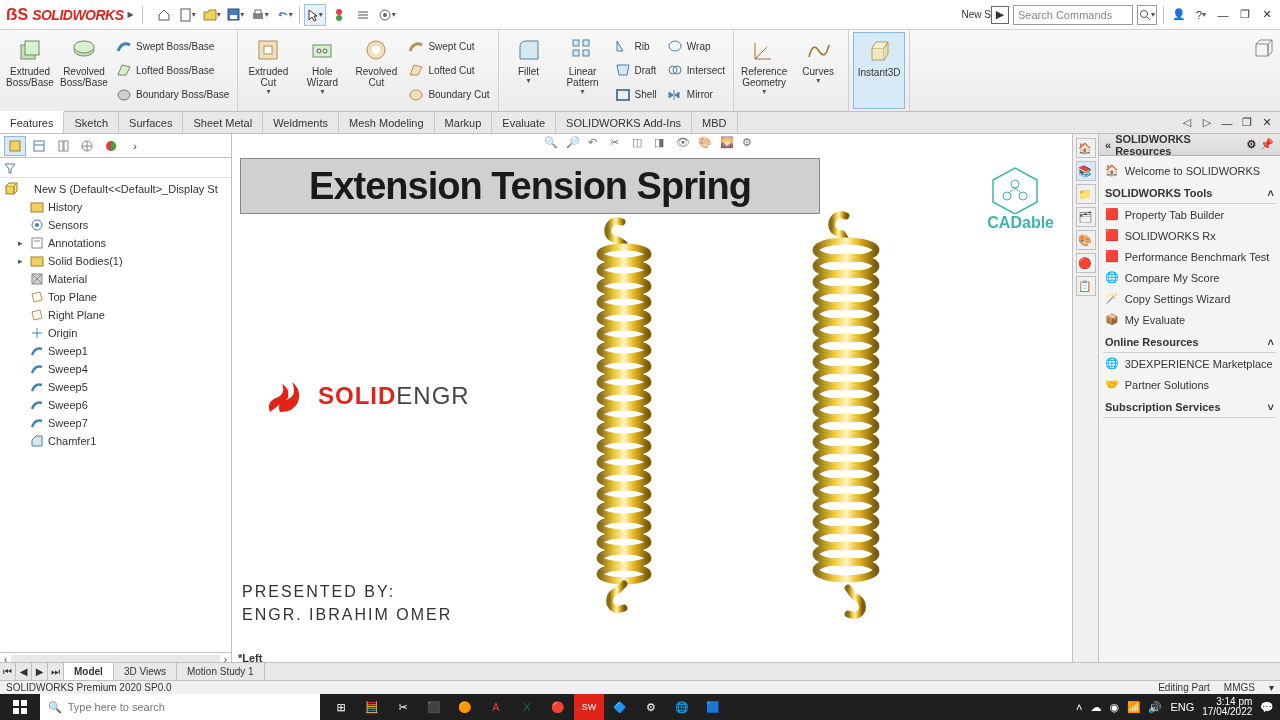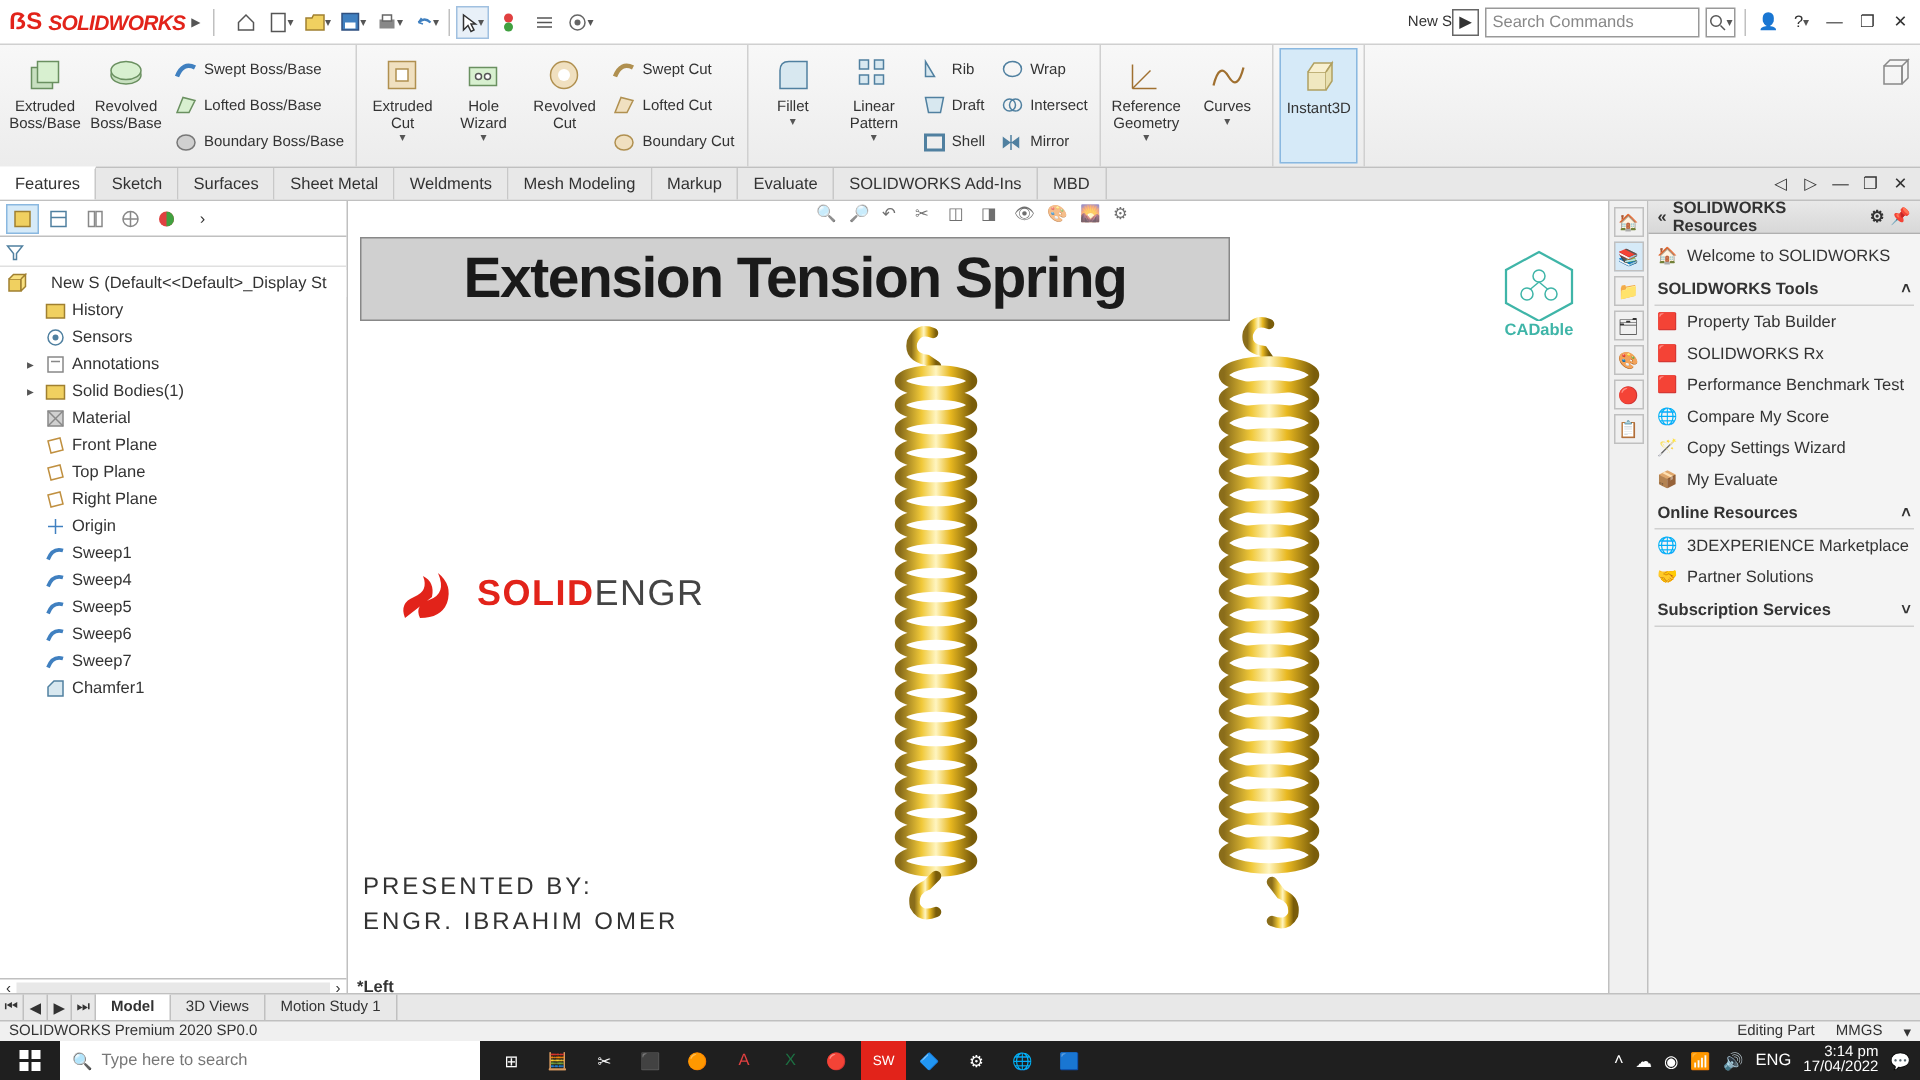--- a/index.html
+++ b/index.html
@@ -8,21 +8,21 @@
 
 .titlebar { height: 30px; background: #fff; display: flex; align-items: center; border-bottom: 1px solid #d0d0d0; }
 .logo-area { display: flex; align-items: center; padding: 0 6px; gap: 4px; }
 .sw-logo { color: #e2231a; font-weight: bold; font-size: 14px; font-style: italic; letter-spacing: -0.5px; }
 .sw-logo-ds { color: #e2231a; font-size: 16px; font-weight: bold; }
 .titlebar-icons { display: flex; gap: 2px; align-items: center; padding-left: 8px; }
 .tb-icon { width: 22px; height: 22px; display: flex; align-items: center; justify-content: center; border: 1px solid transparent; cursor: pointer; }
 .tb-sep { width: 1px; height: 18px; background: #c0c0c0; margin: 0 2px; }
 .titlebar-center { flex: 1; text-align: right; font-size: 10px; }
 .titlebar-right { display: flex; align-items: center; gap: 4px; padding-right: 4px; }
-.search-box { width: 143px; height: 20px; border: 1px solid #999; padding: 0 4px; font-size: 11px; color: #888; display: flex; align-items: center; background: #fff; }
+.search-box { width: 120px; height: 20px; border: 1px solid #999; padding: 0 4px; font-size: 11px; color: #888; display: flex; align-items: center; background: #fff; }
 .search-btn { width: 20px; height: 20px; border: 1px solid #999; display:flex;align-items:center;justify-content:center; }
 .win-btn { width: 18px; height: 18px; display:flex;align-items:center;justify-content:center; cursor:pointer; }
 
 
 .ribbon { height: 82px; background: linear-gradient(#f8f8f8,#ececec); border-bottom: 1px solid #c0c0c0; display: flex; }
 .r-group { border-right: 1px solid #d0d0d0; padding: 2px 4px; display: flex; gap: 2px; }
 .r-big { width: 52px; display: flex; flex-direction: column; align-items: center; justify-content: flex-start; padding-top: 4px; text-align: center; font-size: 10px; line-height: 1.1; cursor:pointer; }
 .r-big.sel { background: #d6eaf8; border: 1px solid #8ab8e0; }
 .r-big .ico { width: 28px; height: 28px; margin-bottom: 2px; display:flex;align-items:center;justify-content:center; }
 .r-small-col { display: flex; flex-direction: column; justify-content: space-around; padding: 2px 0; }
@@ -537,29 +537,20 @@
             </span>
             <span>Material <not specified=""></not></span>
           </div>
           <div class="tree-item">
             <span class="tree-caret"></span>
             <span class="tree-ico">
               <svg width="14" height="14">
                 <path d="M2 4 L10 2 L12 10 L4 12 Z" fill="none" stroke="#c09040"></path>
               </svg>
             </span>
-            <span>Front Plane</span>
-          </div>
-          <div class="tree-item">
-            <span class="tree-caret"></span>
-            <span class="tree-ico">
-              <svg width="14" height="14">
-                <path d="M2 4 L10 2 L12 10 L4 12 Z" fill="none" stroke="#c09040"></path>
-              </svg>
-            </span>
             <span>Top Plane</span>
           </div>
           <div class="tree-item">
             <span class="tree-caret"></span>
             <span class="tree-ico">
               <svg width="14" height="14">
                 <path d="M2 4 L10 2 L12 10 L4 12 Z" fill="none" stroke="#c09040"></path>
               </svg>
             </span>
             <span>Right Plane</span>
@@ -655,21 +646,21 @@
       </div>
     <div class="cadable">
       <svg width="56" height="50">
           <polygon points="28,4 50,16 50,38 28,50 6,38 6,16" fill="none" stroke="#3fb5a8" stroke-width="1.5"></polygon>
           <circle cx="28" cy="20" r="4" fill="none" stroke="#3fb5a8"></circle>
           <circle cx="20" cy="32" r="4" fill="none" stroke="#3fb5a8"></circle>
           <circle cx="36" cy="32" r="4" fill="none" stroke="#3fb5a8"></circle>
           <line x1="28" y1="24" x2="22" y2="29" stroke="#3fb5a8"></line>
           <line x1="28" y1="24" x2="34" y2="29" stroke="#3fb5a8"></line>
         </svg>
-      <div style="color:#3fb5a8;font-weight:bold;font-size:11px">CADable</div>
+      <div style="color:#3fb5a8;font-weight:bold;font-size:16px">CADable</div>
     </div>
     <div class="sw-brand">
       <svg width="48" height="44">
           <path d="M8 38 Q4 28 14 24 Q24 20 20 10 Q28 14 26 24 M18 38 Q14 30 24 26 Q36 22 30 8 Q40 16 36 28 Q32 38 18 38" fill="#e2231a"></path>
         </svg>
       <div style="font-size:24px;letter-spacing:1px"><span style="color:#e2231a;font-weight:bold">SOLID</span><span style="color:#444">ENGR</span></div>
     </div>
 
     <svg class="spring" style="left:358px;top:80px" width="80" height="400">
       <defs>

